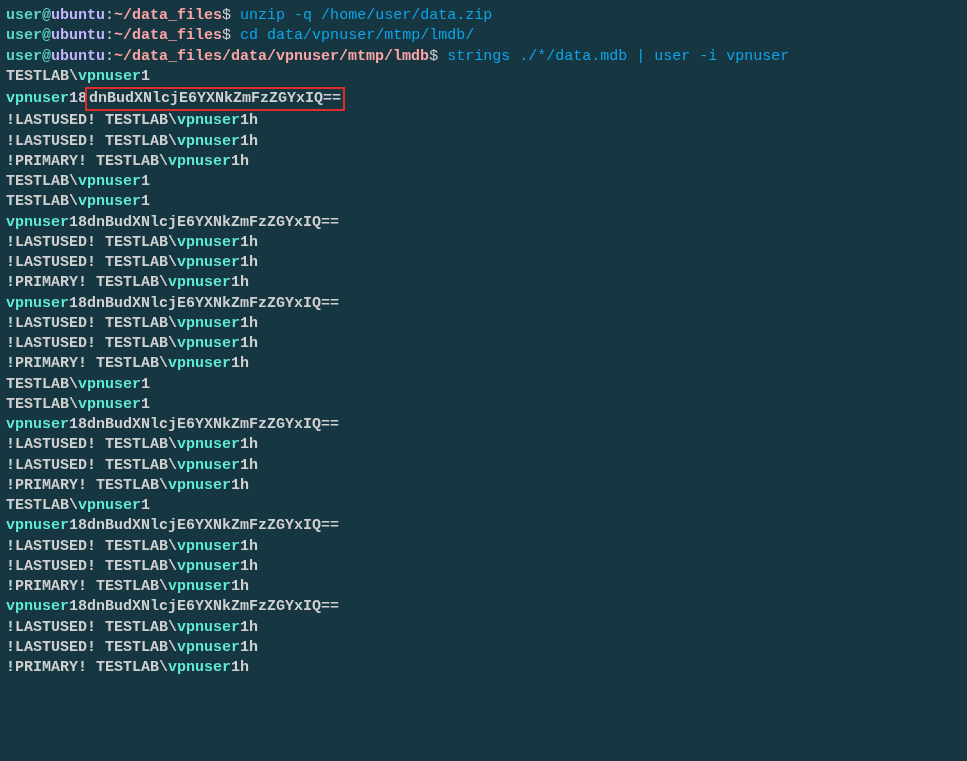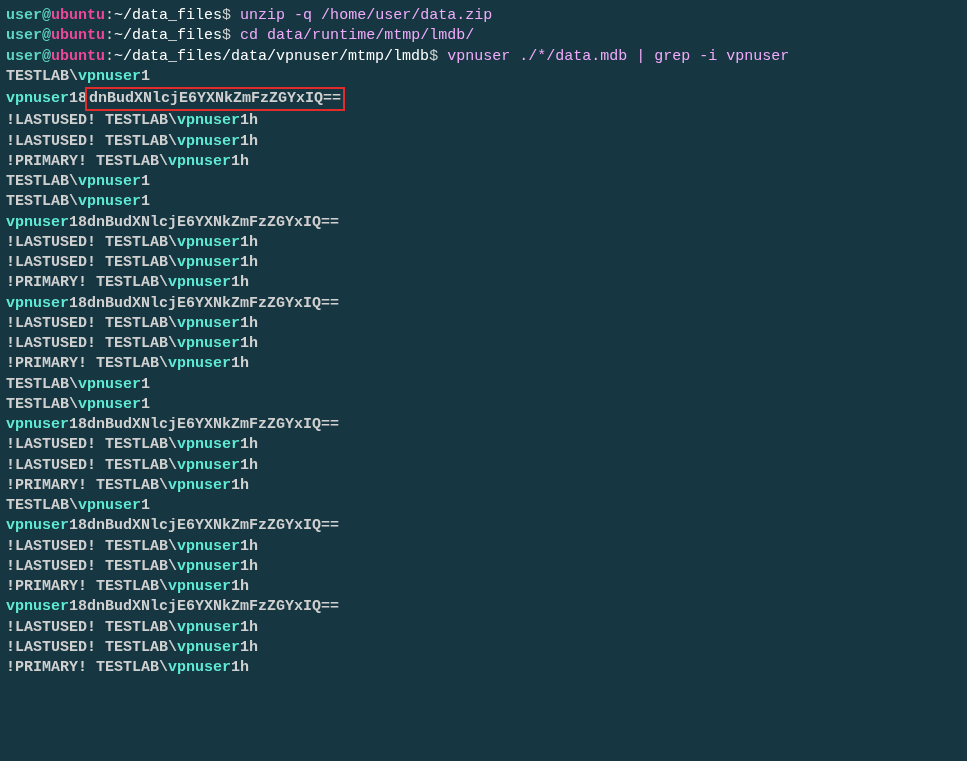--- a/index.html
+++ b/index.html
@@ -15,43 +15,43 @@
       padding: 6px;
       color: #d0d0d0;
       width: 967px;
       height: 761px;
       overflow: hidden;
     }
     .line {
       white-space: pre;
     }
     .user { color: #5dd6c6; font-weight: bold; margin-top: 16px; }
-    .host { color: #ec4899; font-weight: bold; }
+    .host { color: #c4b5fd; font-weight: bold; }
     .at { color: #5dd6c6; font-weight: bold; }
     .colon { color: #d0d0d0; }
-    .path { color: #ffffff; font-weight: normal; }
+    .path { color: #fca5a5; font-weight: bold; }
     .dollar { color: #d0d0d0; }
-    .cmd { color: #f0abfc; }
+    .cmd { color: #0ea5e9; }
     .text { color: #d0d0d0; font-weight: bold; }
     .hl { color: #5eead4; font-weight: bold; }
     .boxed {
       border: 2px solid #e22b2b;
       padding: 0 2px;
       display: inline-block;
       margin-left: -2px;
     }
   </style>
 </head>
 <body>
 
 <div class="line"><span class="user">user</span><span class="at">@</span><span class="host">ubuntu</span><span class="colon">:</span><span class="path">~/data_files</span><span class="dollar">$ </span><span class="cmd">unzip -q /home/user/data.zip</span></div>
 
-<div class="line"><span class="user">user</span><span class="at">@</span><span class="host">ubuntu</span><span class="colon">:</span><span class="path">~/data_files</span><span class="dollar">$ </span><span class="cmd">cd data/runtime/mtmp/lmdb/</span></div>
+<div class="line"><span class="user">user</span><span class="at">@</span><span class="host">ubuntu</span><span class="colon">:</span><span class="path">~/data_files</span><span class="dollar">$ </span><span class="cmd">cd data/vpnuser/mtmp/lmdb/</span></div>
 
-<div class="line"><span class="user">user</span><span class="at">@</span><span class="host">ubuntu</span><span class="colon">:</span><span class="path">~/data_files/data/vpnuser/mtmp/lmdb</span><span class="dollar">$ </span><span class="cmd">vpnuser ./*/data.mdb | grep -i vpnuser</span></div>
+<div class="line"><span class="user">user</span><span class="at">@</span><span class="host">ubuntu</span><span class="colon">:</span><span class="path">~/data_files/data/vpnuser/mtmp/lmdb</span><span class="dollar">$ </span><span class="cmd">strings ./*/data.mdb | user -i vpnuser</span></div>
 
 <div id="output">
     <div class="line"><span class="text">TESTLAB\</span><span class="hl">vpnuser</span><span class="text">1</span></div>
     <div class="line"><span class="hl">vpnuser</span><span class="text">18</span><span class="boxed text">dnBudXNlcjE6YXNkZmFzZGYxIQ==</span></div>
     <div class="line"><span class="text">!LASTUSED! TESTLAB\</span><span class="hl">vpnuser</span><span class="text">1h</span></div>
     <div class="line"><span class="text">!LASTUSED! TESTLAB\</span><span class="hl">vpnuser</span><span class="text">1h</span></div>
     <div class="line"><span class="text">!PRIMARY! TESTLAB\</span><span class="hl">vpnuser</span><span class="text">1h</span></div>
     <div class="line"><span class="text">TESTLAB\</span><span class="hl">vpnuser</span><span class="text">1</span></div>
     <div class="line"><span class="text">TESTLAB\</span><span class="hl">vpnuser</span><span class="text">1</span></div>
     <div class="line"><span class="hl">vpnuser</span><span class="text">18</span><span class="text">dnBudXNlcjE6YXNkZmFzZGYxIQ==</span></div>

